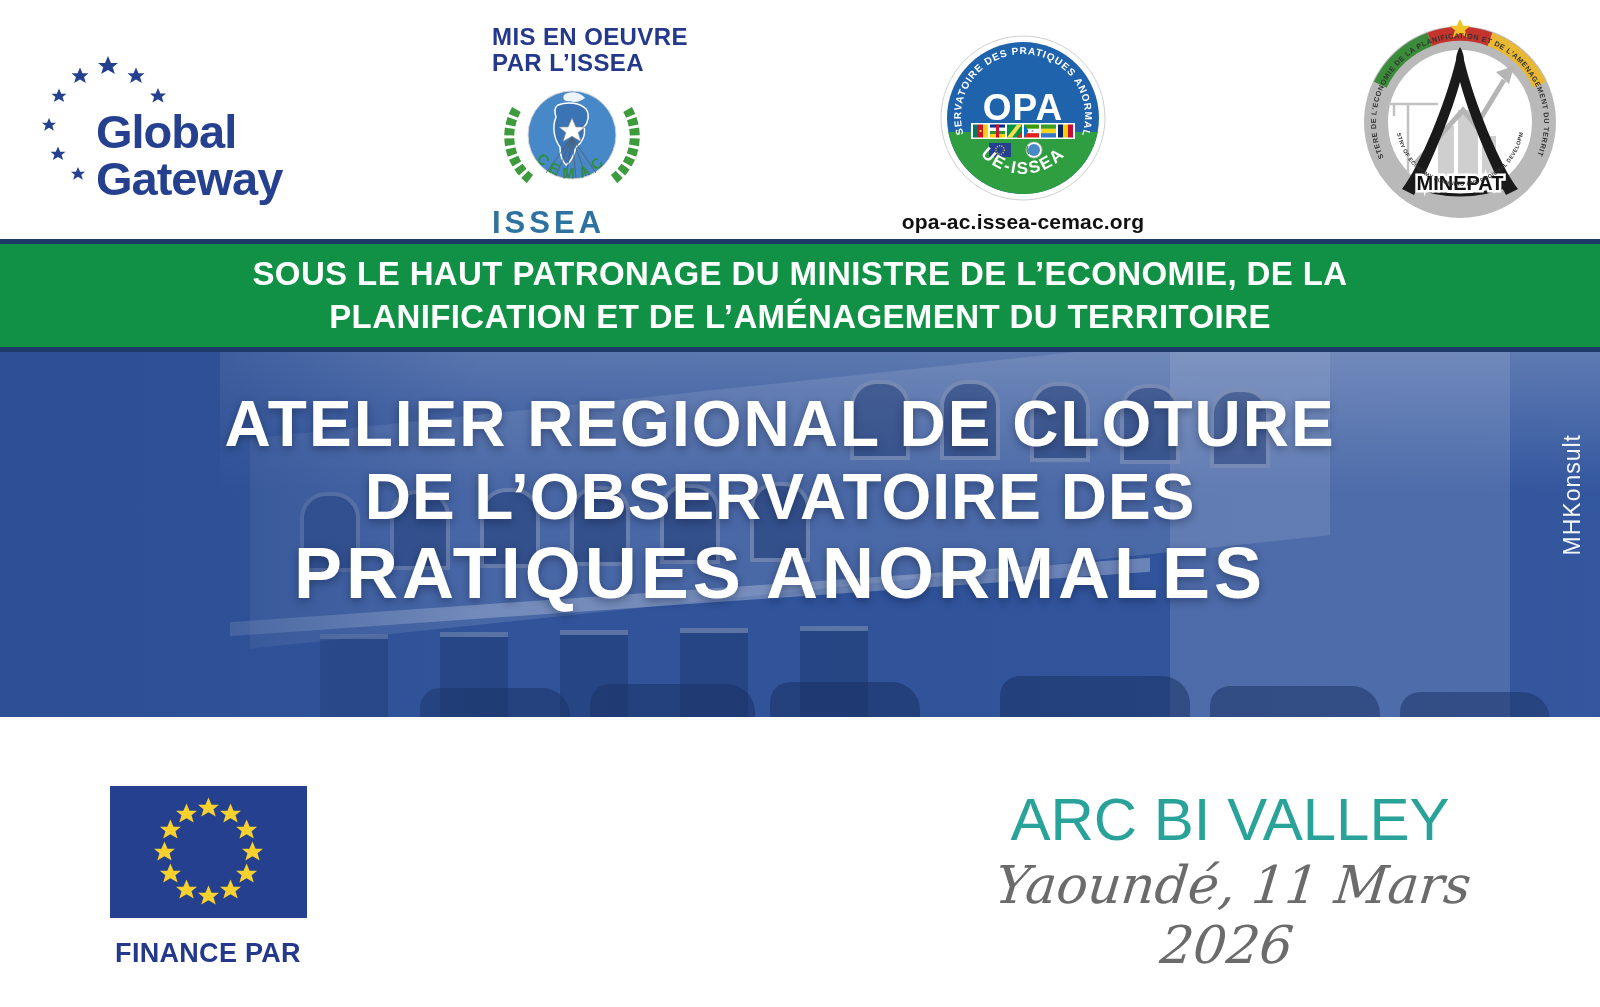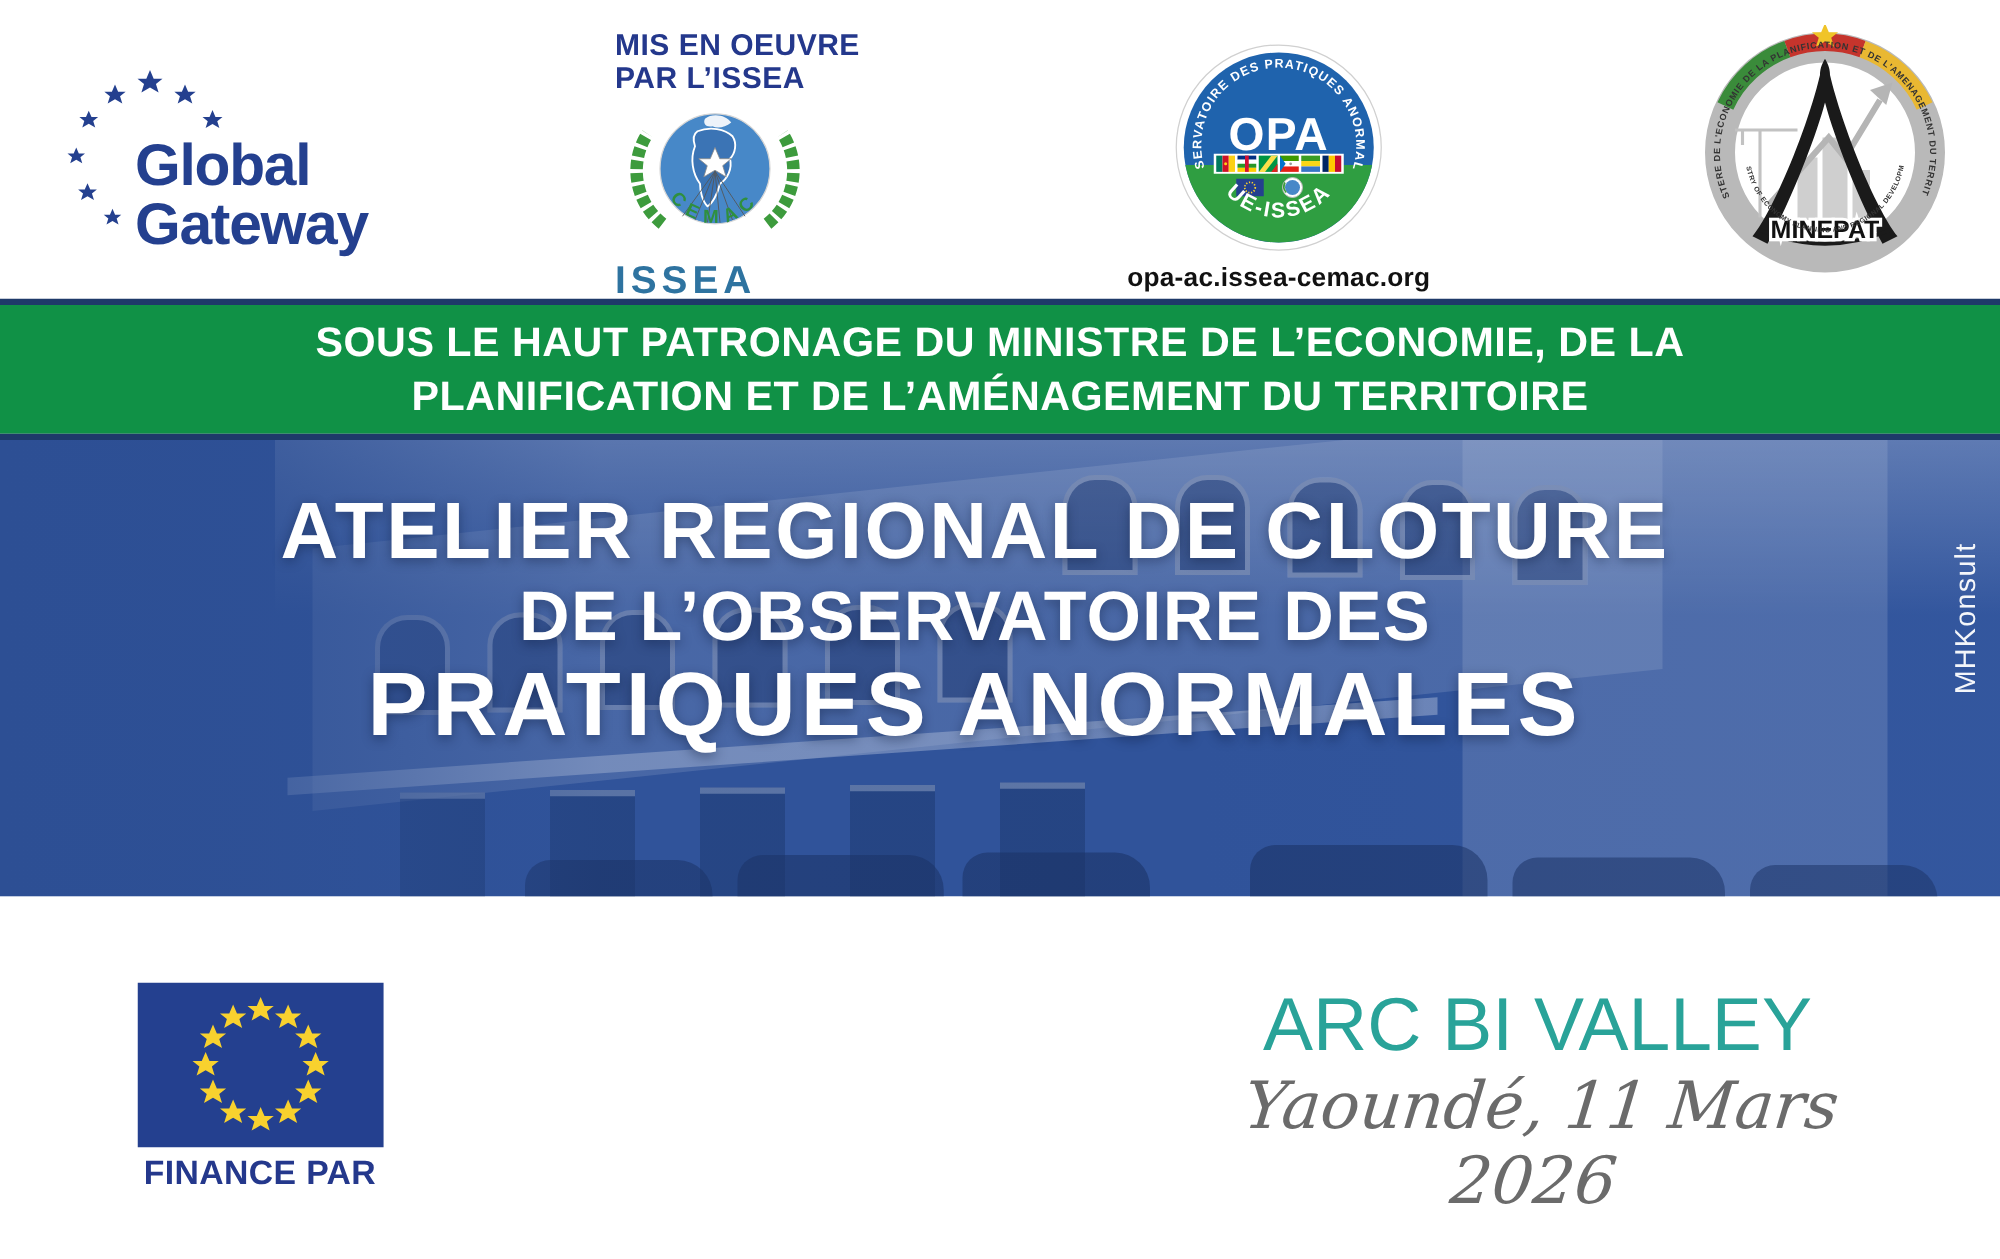--- a/index.html
+++ b/index.html
@@ -2,21 +2,21 @@
 <html><head>
 <meta charset="utf-8">
 <style>
   html,body{margin:0;padding:0;background:#fff;}
   body{width:1600px;height:1007px;position:relative;overflow:hidden;
        font-family:"Liberation Sans",sans-serif;}
   .poster{position:absolute;inset:0;width:1600px;height:1007px;background:#fff;}
 
   
   .header{position:absolute;top:0;left:0;right:0;height:239px;background:#fff;}
-  .gg-logo{position:absolute;left:48px;top:48px;}
+  .gg-logo{position:absolute;left:36px;top:48px;}
   .issea-block{position:absolute;left:492px;top:24px;width:240px;text-align:left;}
   .issea-caption{color:#24388c;font-weight:bold;font-size:24px;line-height:1.1;letter-spacing:.4px;}
   .issea-name{color:#2e73a0;font-weight:bold;font-size:31px;letter-spacing:4px;margin-top:-2px;}
   .opa-block{position:absolute;left:898px;top:34px;width:250px;text-align:center;}
   .opa-site{margin-top:4px;color:#111;font-weight:bold;font-size:21px;letter-spacing:.2px;}
   .minepat-block{position:absolute;left:1358px;top:20px;}
   svg text{font-family:"Liberation Sans",sans-serif;}
 
   
   .sep-line{position:absolute;left:0;right:0;height:5px;background:#1e3a69;}
@@ -39,30 +39,30 @@
         border-top:5px solid rgba(255,255,255,.4);}
   .balcony{position:absolute;left:230px;top:238px;width:920px;height:14px;
         background:rgba(255,255,255,.45);transform:skewY(-4deg);}
   .car{position:absolute;background:rgba(13,30,68,.55);border-radius:20px 28px 8px 8px;}
   .hero-tint{position:absolute;inset:0;
         background:linear-gradient(90deg,#2d4f94 0%,rgba(45,79,148,.85) 10%,rgba(48,83,154,.42) 30%,
                    rgba(48,83,154,.36) 60%,rgba(56,92,164,.40) 100%);}
   .hero-title{position:absolute;left:0;right:40px;top:36px;text-align:center;color:#fff;
         text-shadow:0 3px 9px rgba(8,20,50,.4);}
   .t1{font-size:64px;font-weight:bold;letter-spacing:2px;line-height:1.15;}
-  .t2{font-size:56px;font-weight:bold;letter-spacing:1px;line-height:1.12;}
+  .t2{font-size:64px;font-weight:bold;letter-spacing:1px;line-height:1.12;}
   .t3{font-size:72px;font-weight:bold;letter-spacing:4px;line-height:1.12;}
   .watermark{position:absolute;top:82px;right:14px;writing-mode:vertical-rl;transform:rotate(180deg);
         color:#fff;font-size:23px;letter-spacing:1px;opacity:.95;}
 
   
   .footer{position:absolute;top:760px;bottom:0;left:0;right:0;background:#fff;}
   .eu-block{position:absolute;left:38px;top:26px;width:340px;text-align:center;}
   .eu-flag{display:block;margin:0 auto;}
-  .eu-text{margin-top:5px;color:#24388c;font-weight:bold;font-size:27px;line-height:1.18;letter-spacing:.3px;}
+  .eu-text{margin-top:20px;color:#24388c;font-weight:bold;font-size:27px;line-height:1.18;letter-spacing:.3px;}
   .venue-block{position:absolute;left:950px;top:28px;width:560px;text-align:center;}
   .venue-hall{color:#29a399;font-weight:bold;font-size:37px;letter-spacing:.5px;}
   .venue-name{color:#29a399;font-weight:normal;font-size:60px;letter-spacing:0;line-height:1.05;}
   .venue-date{color:#6b6b6b;font-family:"DejaVu Serif",serif;font-style:italic;font-size:52px;
         margin-top:4px;transform:skewX(-6deg);}
 </style>
 </head>
 <body>
 
 <div class="poster">

